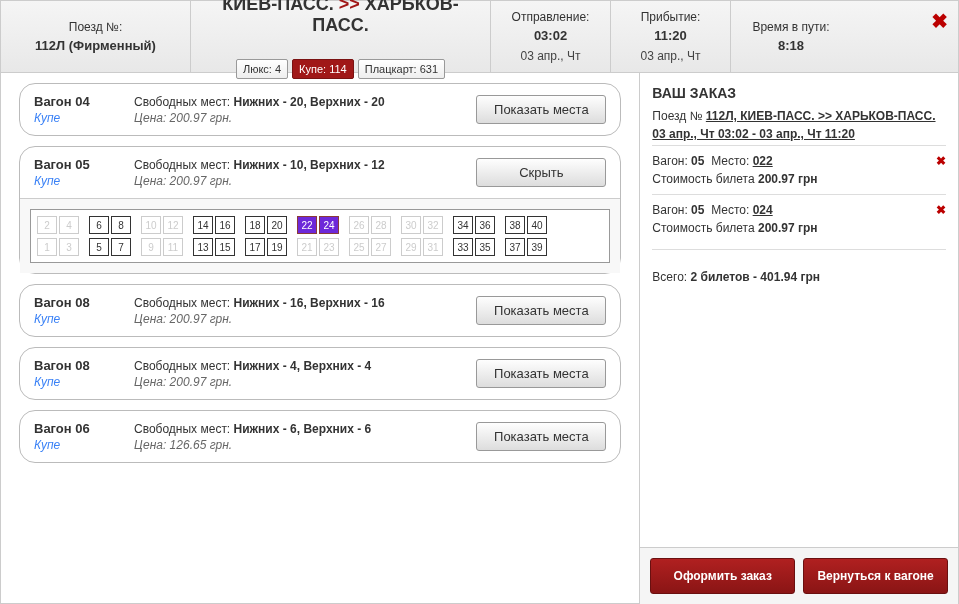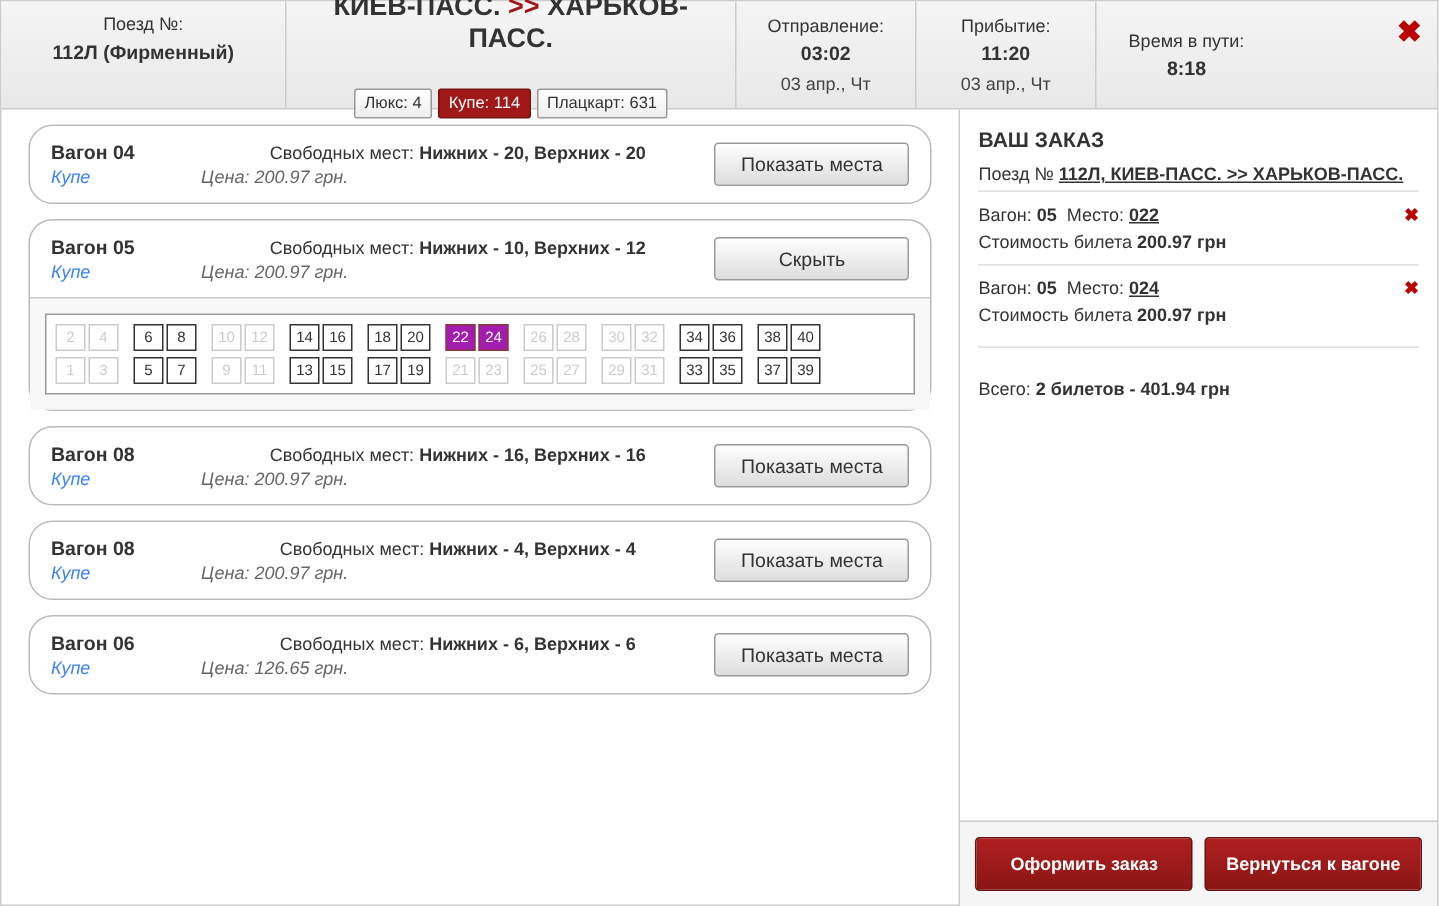--- a/index.html
+++ b/index.html
@@ -5,49 +5,49 @@
 * { box-sizing: border-box; margin: 0; padding: 0; }
 body { font-family: Arial, sans-serif; font-size: 12px; color: #333; background: #fff; }
 .modal { width: 959px; height: 604px; border: 1px solid #ccc; position: relative; background: #fff; }
 .header { height: 72px; background: linear-gradient(#f5f5f5, #e8e8e8); border-bottom: 1px solid #ccc; display: flex; position: relative; }
 .close-x { position: absolute; right: 10px; top: 8px; color: #b00; font-size: 20px; font-weight: bold; cursor: pointer; }
 .hcol { border-right: 1px solid #ccc; padding: 8px 12px; text-align: center; }
 .hcol:last-child { border-right: none; }
 .hcol .lbl { font-size: 12px; color: #333; margin-bottom: 4px; }
 .hcol .val { font-size: 13px; font-weight: bold; }
 .hcol .sub { font-size: 12px; color: #444; margin-top: 6px; }
-.train-col { width: 190px; display:flex; flex-direction:column; justify-content:flex-start; }
+.train-col { width: 190px; display:flex; flex-direction:column; justify-content:center; }
 .route-col { width: 300px; display:flex; flex-direction:column; align-items:center; justify-content:center; }
 .route-col .route { font-weight: bold; font-size: 18px; margin-bottom: 23px; }
 .route-col .route .arrow { color: #a01818; }
 .car-types { display: flex; gap: 4px; }
 .car-type { padding: 3px 6px; border: 1px solid #999; background: linear-gradient(#fff,#eee); font-size: 11px; cursor: pointer; border-radius: 2px; }
 .car-type.active { background: #a01818; color: #fff; border-color: #7a1212; }
 .time-col { width: 120px; display:flex; flex-direction:column; justify-content:center; }
 .body { display: flex; height: 531px; }
 .left { width: 640px; padding: 10px 18px; overflow-y: auto; border-right: 1px solid #ccc; }
 .right { width: 318px; display: flex; flex-direction: column; }
 h2.title { text-align: center; font-size: 22px; font-weight: bold; margin: 8px 0 14px; }
 .wagon-card { border: 1px solid #bbb; border-radius: 16px; margin-bottom: 10px; background: #fff; }
 .wagon-head { display: flex; align-items: center; padding: 10px 14px; }
 .wagon-id { width: 100px; }
 .wagon-id .wnum { font-weight: bold; font-size: 13px; }
 .wagon-id .wtype { font-style: italic; color: #3b82f6; font-size: 12px; margin-top: 2px; }
 .wagon-info { flex: 1; font-size: 12px; }
-.wagon-info .free { margin-bottom: 2px; text-align: center; }
+.wagon-info .free { margin-bottom: 2px; }
 .wagon-info .free b { font-weight: bold; }
 .wagon-info .price { font-style: italic; color: #666; }
 .btn { padding: 6px 12px; border: 1px solid #999; background: linear-gradient(#fefefe,#ddd); border-radius: 3px; cursor: pointer; font-size: 13px; min-width: 130px; text-align: center; }
 .seat-map { border-top: 1px solid #ccc; padding: 10px; background: #f8f8f8; }
 .coach { border: 1px solid #999; background: #fff; padding: 6px; position: relative; }
 .rows { display: flex; flex-direction: column; gap: 4px; }
 .row { display: flex; gap: 2px; align-items: center; }
 .seat { width: 20px; height: 18px; border: 1px solid #333; display: flex; align-items: center; justify-content: center; font-size: 10px; cursor: pointer; background: #fff; }
 .seat.unavail { border-color: #ccc; color: #ccc; cursor: default; }
-.seat.selected { background: #a21caf; color: #fff; border-color: #8a3a3a; }
+.seat.selected { background: #6d28d9; color: #fff; border-color: #8a3a3a; }
 .gap { width: 6px; }
 .order-panel { flex: 1; padding: 12px; overflow-y: auto; }
 .order-panel h3 { font-size: 14px; font-weight: bold; margin-bottom: 8px; }
 .order-line { font-size: 12px; margin-bottom: 4px; }
 .order-line b { font-weight: bold; text-decoration: underline; }
 .order-item { border-top: 1px solid #ddd; padding: 8px 0; font-size: 12px; position: relative; }
 .order-item .rm { position: absolute; right: 0; top: 8px; color: #b00; cursor: pointer; font-weight: bold; }
 .order-item .seat-link { text-decoration: underline; font-weight: bold; }
 .order-total { border-top: 1px solid #ddd; padding-top: 20px; margin-top: 6px; font-size: 12px; }
 .actions { padding: 10px; display: flex; gap: 8px; border-top: 1px solid #ccc; background: #f5f5f5; }
@@ -230,20 +230,21 @@
             </div>
           </div>
         </div>
     </div>
     <div class="right">
       <div class="order-panel">
         <h3>ВАШ ЗАКАЗ</h3>
         <div class="order-line">
           <span>Поезд № </span><b>112Л, КИЕВ-ПАСС. &gt;&gt; ХАРЬКОВ-ПАСС.</b>
         </div>
+        <div class="order-line"><b>03 апр., Чт 03:02 - 03 апр., Чт 11:20</b></div>
         <div id="order-items">
             <div class="order-item">
               <span class="rm">✖</span>
               <div><span>Вагон: </span><b>05</b> &nbsp;<span>Место: </span><span class="seat-link">022</span></div>
               <div style="margin-top:4px"><span>Стоимость билета </span><b>200.97 грн</b></div>
             </div>
             <div class="order-item">
               <span class="rm">✖</span>
               <div><span>Вагон: </span><b>05</b> &nbsp;<span>Место: </span><span class="seat-link">024</span></div>
               <div style="margin-top:4px"><span>Стоимость билета </span><b>200.97 грн</b></div>

